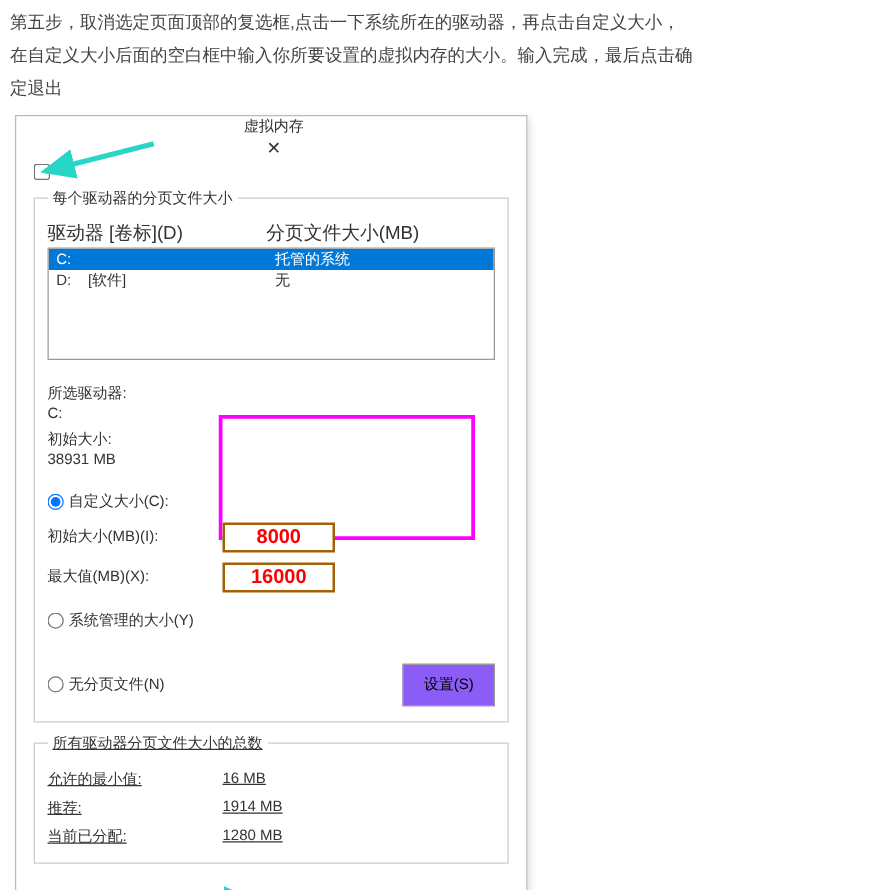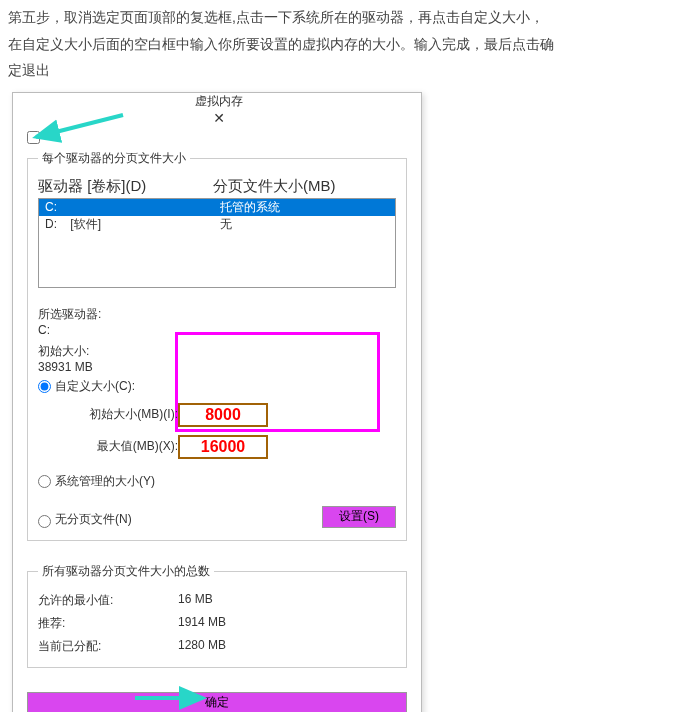--- a/index.html
+++ b/index.html
@@ -94,21 +94,21 @@
     .size-inputs {
       position: relative;
       margin-top: 4px;
     }
     .size-row {
       display: flex;
       align-items: center;
       margin-top: 8px;
       font-size: 12px;
     }
-    .size-row .lbl { width: 140px; text-align: right; }
+    .size-row .lbl { width: 140px; }
     .size-row input[type="text"] {
       width: 90px;
       height: 24px;
       border: 2px solid #a16207;
       text-align: center;
       font-size: 16px;
       font-weight: bold;
       color: #f00;
       padding: 0 4px;
     }
@@ -116,22 +116,22 @@
       position: absolute;
       border: 3px solid #ff00ff;
       pointer-events: none;
       left: 147px;
       top: 165px;
       width: 205px;
       height: 100px;
     }
     .btn {
       border: 1px solid #999;
-      background: #d946ef;
-      height: 22px;
+      background: #8b5cf6;
+      height: 34px;
       min-width: 74px;
       font-size: 12px;
       cursor: pointer;
       padding: 0 12px;
     }
     .summary-row {
       display: flex;
       margin-top: 6px;
       font-size: 12px;
     }
@@ -211,48 +211,48 @@
         <span class="lbl">所选驱动器:</span>
         <span>C:</span>
       </div>
       <div class="info-row">
         <span class="lbl">初始大小:</span>
         <span>38931 MB</span>
       </div>
 
       <div class="magenta-box"></div>
 
-      <div class="radio-row" style="margin-top:4px;">
+      <div class="radio-row" style="margin-top:19px;">
         <input type="radio" name="size" checked="" style="">
         <label>自定义大小(C):</label>
       </div>
       <div class="size-inputs">
         <div class="size-row">
           <span class="lbl">初始大小(MB)(I):</span>
           <input type="text" value="8000" style="">
         </div>
         <div class="size-row">
           <span class="lbl">最大值(MB)(X):</span>
           <input type="text" value="16000" style="">
         </div>
       </div>
 
       <div class="radio-row" style="margin-top:14px;">
         <input type="radio" name="size" style="">
         <label>系统管理的大小(Y)</label>
       </div>
-      <div class="radio-row" style="margin-top:16px;align-items:flex-end;">
+      <div class="radio-row" style="margin-top:26px;">
         <input type="radio" name="size" style="">
         <label>无分页文件(N)</label>
         <div style="flex:1"></div>
         <button class="btn">设置(S)</button>
       </div>
     </fieldset>
 
-    <fieldset style="margin-top:22px;">
+    <fieldset style="margin-top:8px;text-decoration:underline;">
       <legend>所有驱动器分页文件大小的总数</legend>
       <div class="summary-row">
         <span class="lbl">允许的最小值:</span>
         <span>16 MB</span>
       </div>
       <div class="summary-row">
         <span class="lbl">推荐:</span>
         <span>1914 MB</span>
       </div>
       <div class="summary-row">

